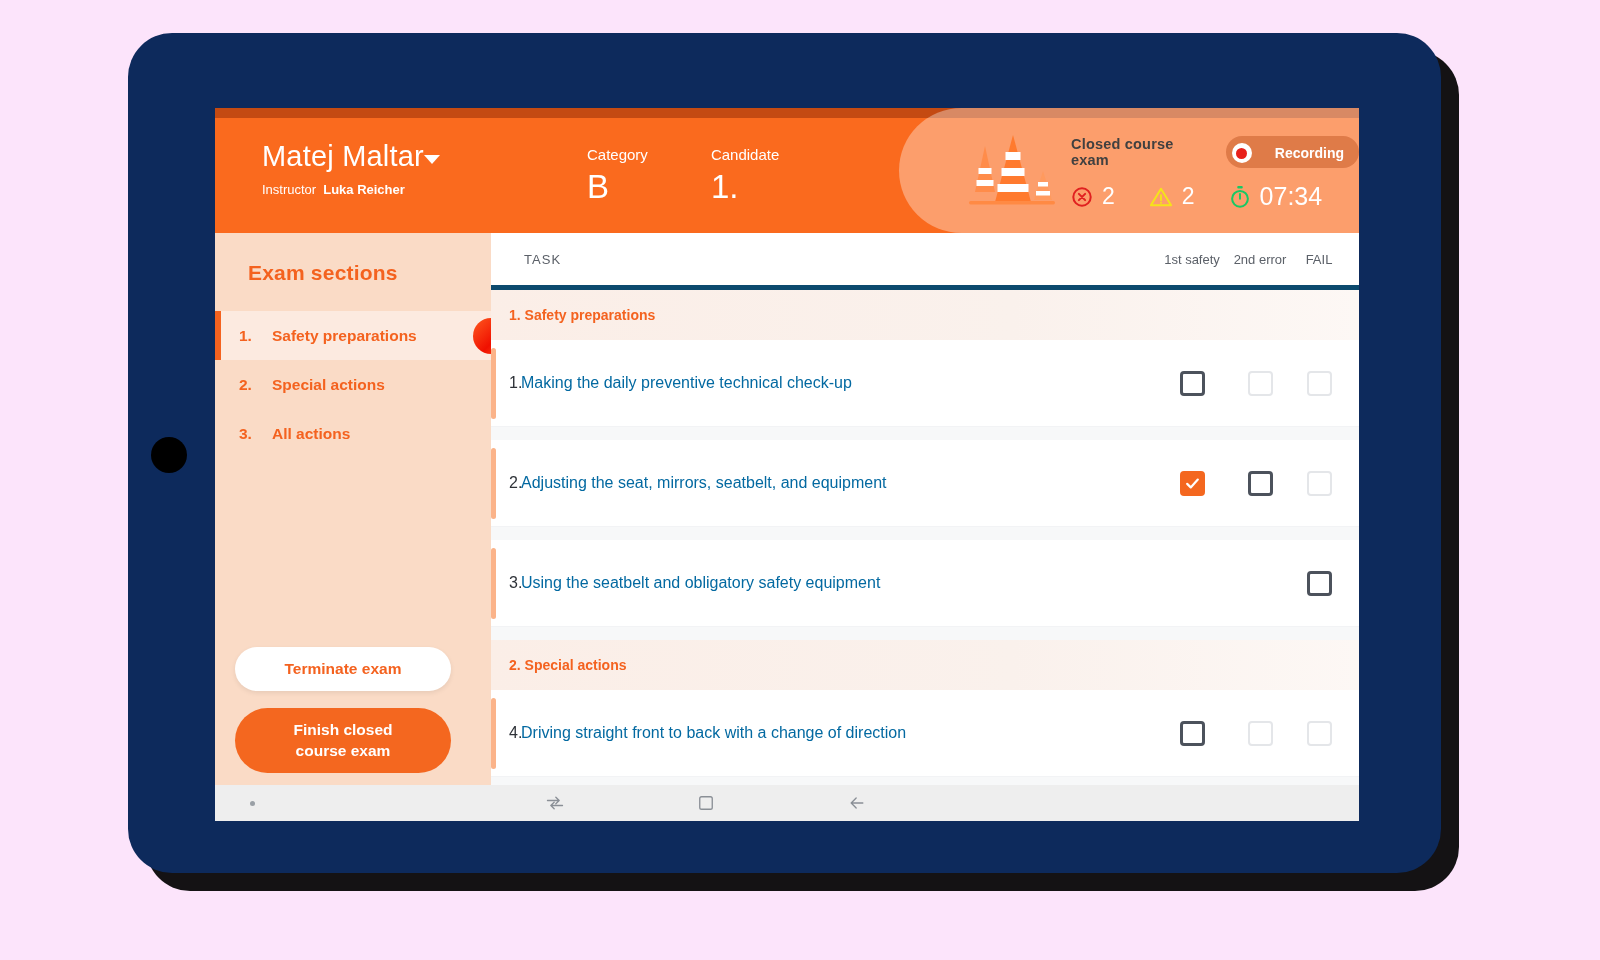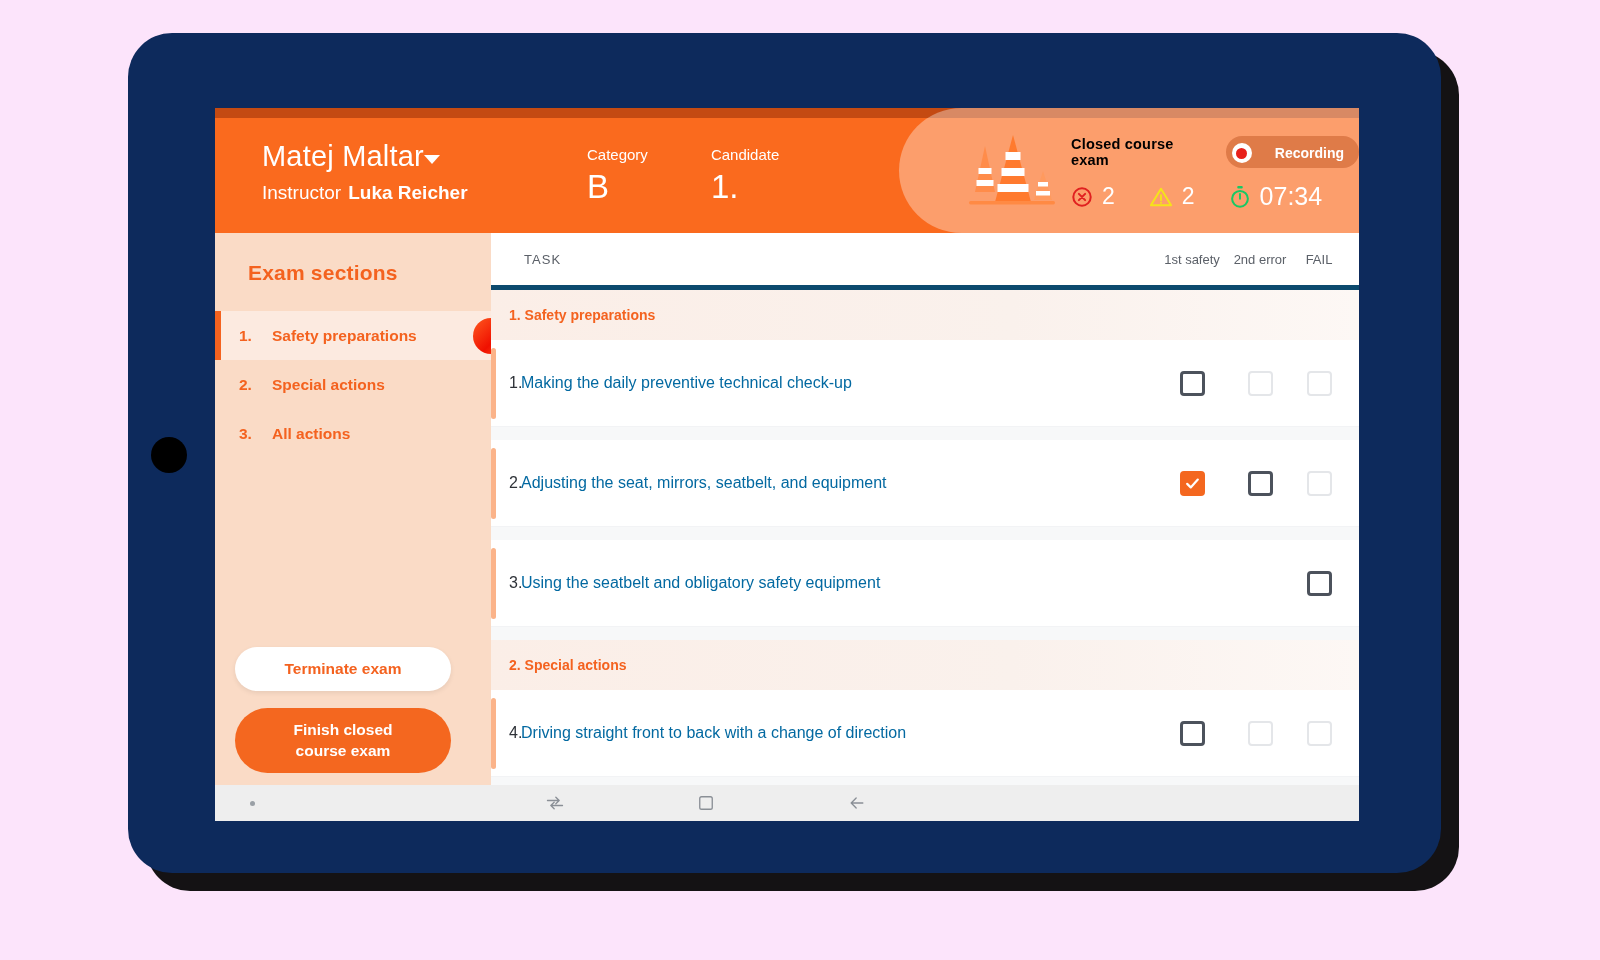--- a/index.html
+++ b/index.html
@@ -60,41 +60,41 @@
     letter-spacing: .2px;
   }
   #dropdown-caret {
     width: 0; height: 0;
     border-left: 8px solid transparent;
     border-right: 8px solid transparent;
     border-top: 9px solid #ffffff;
     margin-top: 5px;
   }
   #instructor-line {
-    margin-top: 9px; font-size: 19px; color: #ffffff;
+    margin-top: 9px; font-size: 13px; color: #ffffff;
     display: flex; gap: 7px;
   }
   #instructor-line .bold { font-weight: bold; }
 
   #header-meta { position: absolute; left: 372px; top: 38px; display: flex; gap: 63px; }
   .meta-block .meta-label { font-size: 15px; color: #ffffff; }
   .meta-block .meta-value { font-size: 33px; color: #ffffff; margin-top: 5px; font-weight: 300; }
 
   
   #header-panel {
     position: absolute;
     left: 684px; top: 0px;
     width: 460px; height: 125px;
     background: rgba(255,255,255,0.35);
     border-top-left-radius: 135px;
     border-bottom-left-radius: 135px;
   }
   #cones { position: absolute; left: 62px; top: 22px; width: 98px; height: 84px; }
   #panel-right { position: absolute; left: 172px; top: 28px; }
-  #exam-type-label { font-size: 14.5px; color: #000000; font-weight: bold; letter-spacing:.2px;}
+  #exam-type-label { font-size: 14.5px; color: #404040; font-weight: bold; letter-spacing:.2px;}
   #panel-top-row { display:flex; align-items:center; gap:38px; }
   #recording-badge {
     display: inline-flex; align-items: center; gap: 23px;
     background: rgba(180,70,20,0.40);
     border-radius: 18px;
     padding: 7px 15px 5px 6px;
   }
   #rec-dot-outer {
     width: 20px; height: 20px; border-radius: 50%;
     background: #ffffff; display:flex; align-items:center; justify-content:center;

